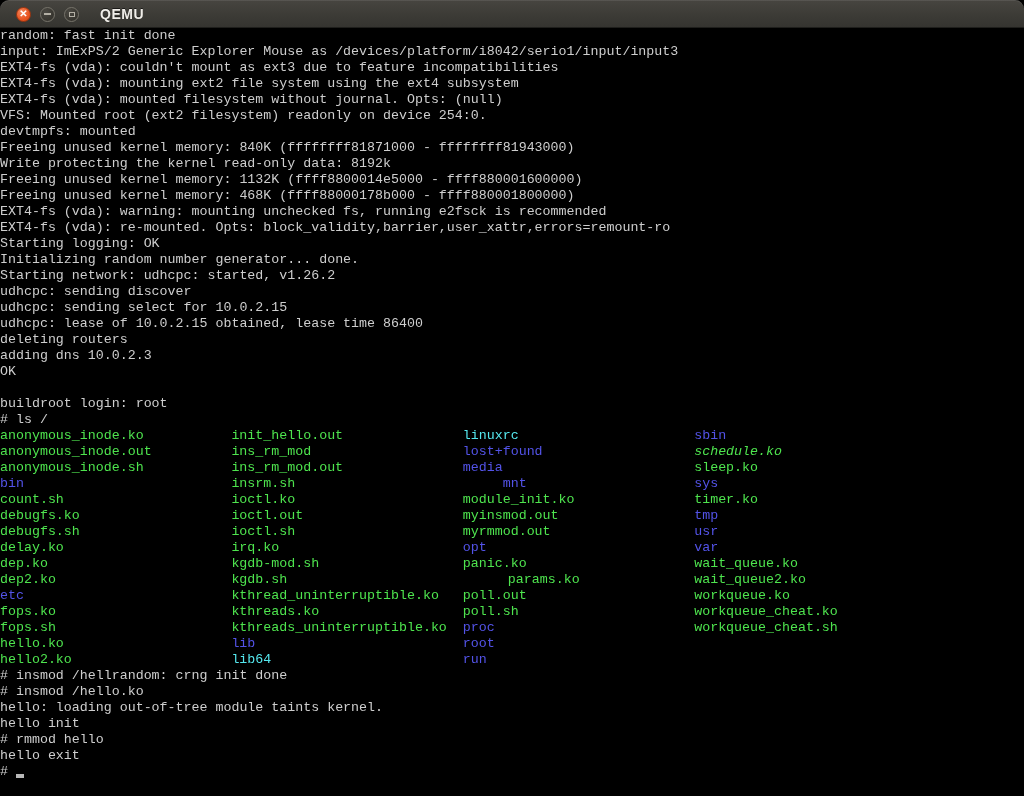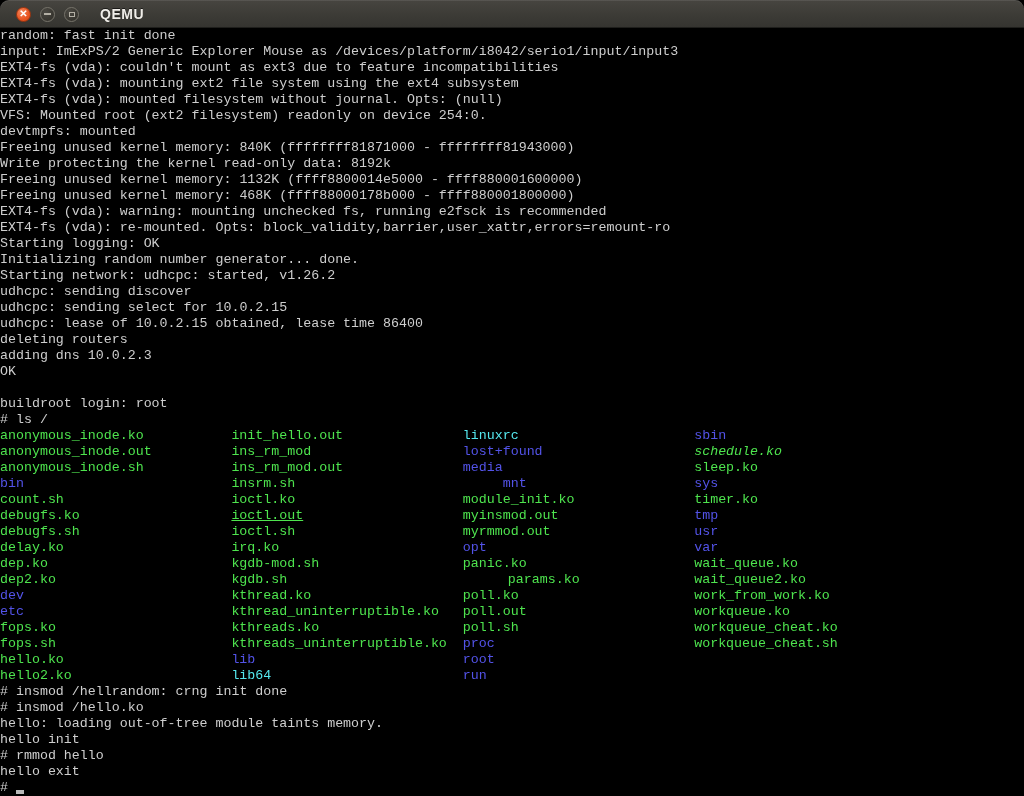--- a/index.html
+++ b/index.html
@@ -90,31 +90,30 @@
     <div class="line"><span class="t-plain">adding dns 10.0.2.3</span></div>
     <div class="line"><span class="t-plain">OK</span></div>
     <div class="line"><span class="t-plain"></span></div>
     <div class="line"><span class="t-plain">buildroot login: root</span></div>
     <div class="line"><span class="t-plain"># ls /</span></div>
     <div class="line"><span class="ls-cell t-file" style="left: 0ch;">anonymous_inode.ko</span><span class="ls-cell t-file" style="left: 29ch;">init_hello.out</span><span class="ls-cell t-link" style="left: 58ch;">linuxrc</span><span class="ls-cell t-dir" style="left: 87ch;">sbin</span></div>
     <div class="line"><span class="ls-cell t-file" style="left: 0ch;">anonymous_inode.out</span><span class="ls-cell t-file" style="left: 29ch;">ins_rm_mod</span><span class="ls-cell t-dir" style="left: 58ch;">lost+found</span><span class="ls-cell t-file" style="left: 87ch; font-style: italic;">schedule.ko</span></div>
     <div class="line"><span class="ls-cell t-file" style="left: 0ch;">anonymous_inode.sh</span><span class="ls-cell t-file" style="left: 29ch;">ins_rm_mod.out</span><span class="ls-cell t-dir" style="left: 58ch;">media</span><span class="ls-cell t-file" style="left: 87ch;">sleep.ko</span></div>
     <div class="line"><span class="ls-cell t-dir" style="left: 0ch;">bin</span><span class="ls-cell t-file" style="left: 29ch;">insrm.sh</span><span class="ls-cell t-dir" style="left: 58ch; margin-left: 40px;">mnt</span><span class="ls-cell t-dir" style="left: 87ch;">sys</span></div>
     <div class="line"><span class="ls-cell t-file" style="left: 0ch;">count.sh</span><span class="ls-cell t-file" style="left: 29ch;">ioctl.ko</span><span class="ls-cell t-file" style="left: 58ch;">module_init.ko</span><span class="ls-cell t-file" style="left: 87ch;">timer.ko</span></div>
-    <div class="line"><span class="ls-cell t-file" style="left: 0ch;">debugfs.ko</span><span class="ls-cell t-file" style="left: 29ch; text-decoration: underline;">ioctl.out</span><span class="ls-cell t-file" style="left: 58ch;">myinsmod.out</span><span class="ls-cell t-dir" style="left: 87ch;">tmp</span></div>
+    <div class="line"><span class="ls-cell t-file" style="left: 0ch;">debugfs.ko</span><span class="ls-cell t-file" style="left: 29ch;">ioctl.out</span><span class="ls-cell t-file" style="left: 58ch;">myinsmod.out</span><span class="ls-cell t-dir" style="left: 87ch;">tmp</span></div>
     <div class="line"><span class="ls-cell t-file" style="left: 0ch;">debugfs.sh</span><span class="ls-cell t-file" style="left: 29ch; text-align: center;">ioctl.sh</span><span class="ls-cell t-file" style="left: 58ch;">myrmmod.out</span><span class="ls-cell t-dir" style="left: 87ch;">usr</span></div>
     <div class="line"><span class="ls-cell t-file" style="left: 0ch; font-family: Liberation Mono, monospace;">delay.ko</span><span class="ls-cell t-file" style="left: 29ch;">irq.ko</span><span class="ls-cell t-dir" style="left: 58ch;">opt</span><span class="ls-cell t-dir" style="left: 87ch;">var</span></div>
     <div class="line"><span class="ls-cell t-file" style="left: 0ch;">dep.ko</span><span class="ls-cell t-file" style="left: 29ch;">kgdb-mod.sh</span><span class="ls-cell t-file" style="left: 58ch;">panic.ko</span><span class="ls-cell t-file" style="left: 87ch;">wait_queue.ko</span></div>
     <div class="line"><span class="ls-cell t-file" style="left: 0ch;">dep2.ko</span><span class="ls-cell t-file" style="left: 29ch; text-align: center;">kgdb.sh</span><span class="ls-cell t-file" style="left: 58ch; padding-left: 45px;">params.ko</span><span class="ls-cell t-file" style="left: 87ch;">wait_queue2.ko</span></div>
-    <div class="line"><span class="ls-cell t-dir" style="left: 0ch;">dev</span><span class="ls-cell t-file" style="left: 29ch;">kthread.ko</span><span class="ls-cell t-file" style="left: 58ch;">poll.ko</span><span class="ls-cell t-file" style="left: 87ch;">work_from_work.ko</span></div>
     <div class="line"><span class="ls-cell t-dir" style="left: 0ch;">etc</span><span class="ls-cell t-file" style="left: 29ch;">kthread_uninterruptible.ko</span><span class="ls-cell t-file" style="left: 58ch;">poll.out</span><span class="ls-cell t-file" style="left: 87ch;">workqueue.ko</span></div>
     <div class="line"><span class="ls-cell t-file" style="left: 0ch;">fops.ko</span><span class="ls-cell t-file" style="left: 29ch;">kthreads.ko</span><span class="ls-cell t-file" style="left: 58ch;">poll.sh</span><span class="ls-cell t-file" style="left: 87ch;">workqueue_cheat.ko</span></div>
     <div class="line"><span class="ls-cell t-file" style="left: 0ch;">fops.sh</span><span class="ls-cell t-file" style="left: 29ch;">kthreads_uninterruptible.ko</span><span class="ls-cell t-dir" style="left: 58ch;">proc</span><span class="ls-cell t-file" style="left: 87ch;">workqueue_cheat.sh</span></div>
     <div class="line"><span class="ls-cell t-file" style="left: 0ch;">hello.ko</span><span class="ls-cell t-dir" style="left: 29ch;">lib</span><span class="ls-cell t-dir" style="left: 58ch;">root</span></div>
     <div class="line"><span class="ls-cell t-file" style="left: 0ch;">hello2.ko</span><span class="ls-cell t-link" style="left: 29ch;">lib64</span><span class="ls-cell t-dir" style="left: 58ch;">run</span></div>
     <div class="line"><span class="t-plain"># insmod /hellrandom: crng init done</span></div>
     <div class="line"><span class="t-plain"># insmod /hello.ko</span></div>
-    <div class="line"><span class="t-plain">hello: loading out-of-tree module taints memory.</span></div>
+    <div class="line"><span class="t-plain">hello: loading out-of-tree module taints kernel.</span></div>
     <div class="line"><span class="t-plain">hello init</span></div>
     <div class="line"><span class="t-plain"># rmmod hello</span></div>
     <div class="line"><span class="t-plain">hello exit</span></div>
     <div class="line"><span class="t-plain"># </span><span class="cursor" style="left: 2ch;"></span></div>
   </div>
 
 </body></html>

